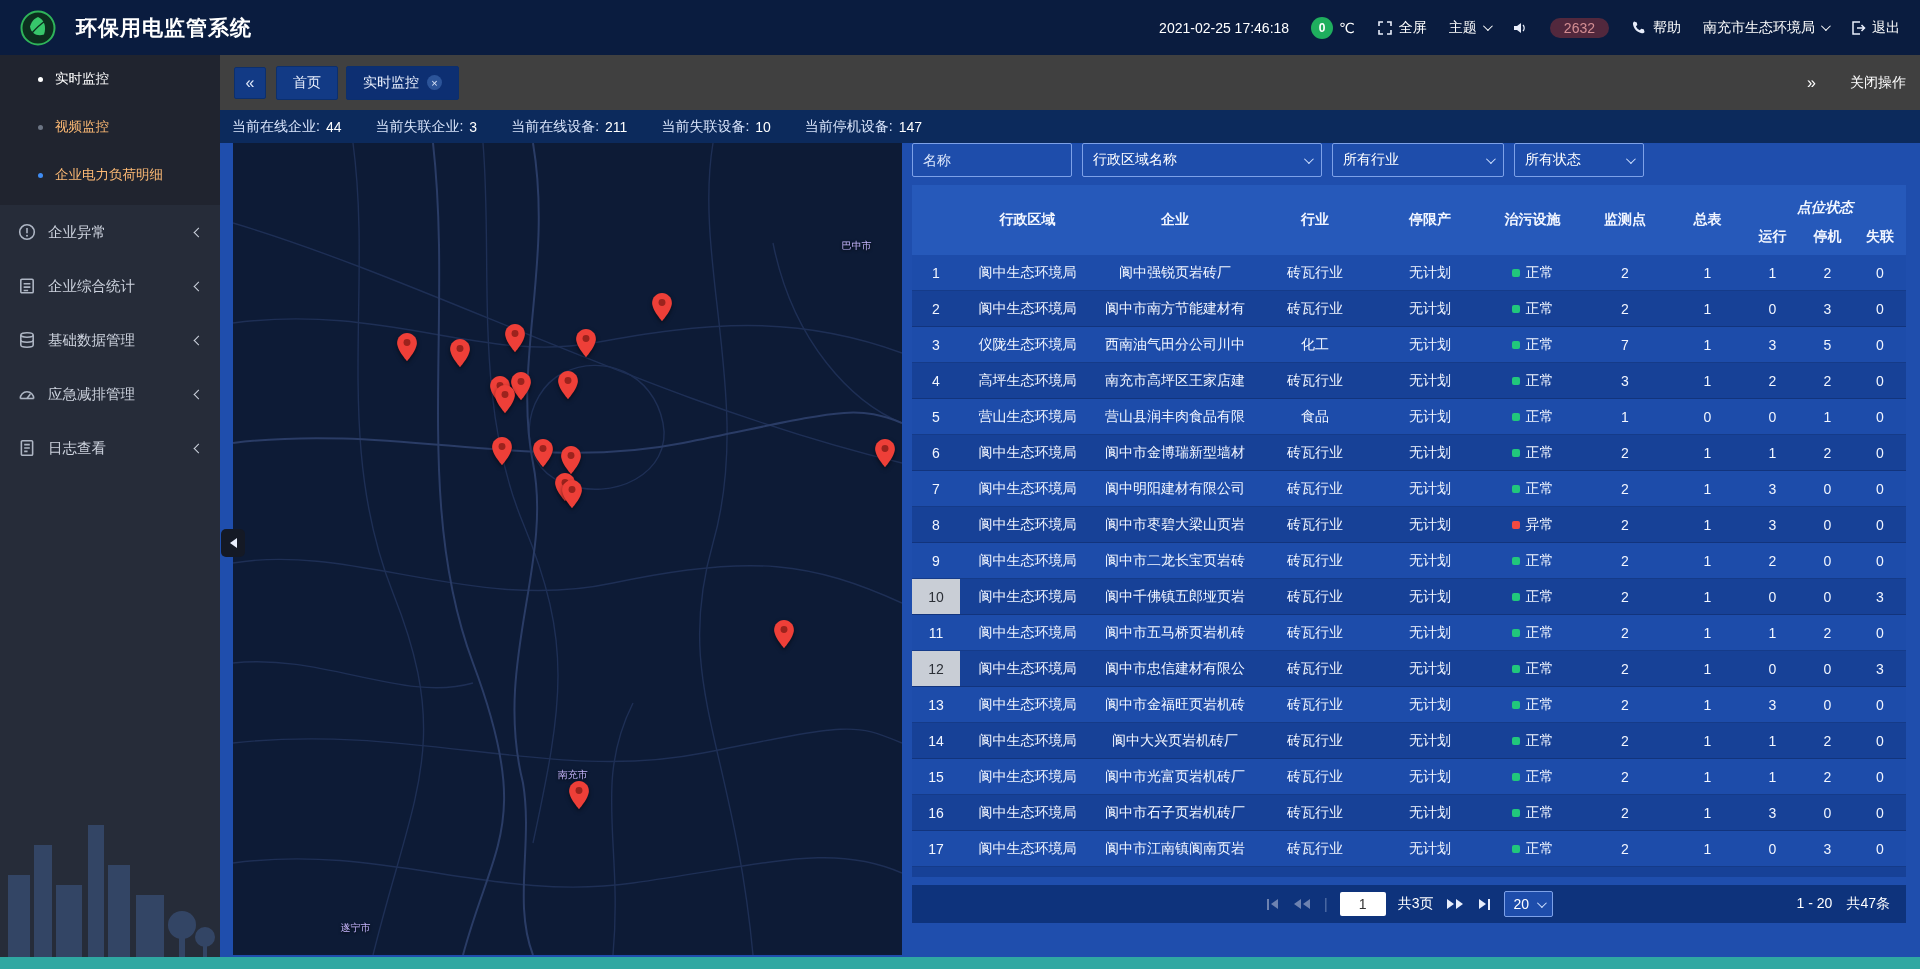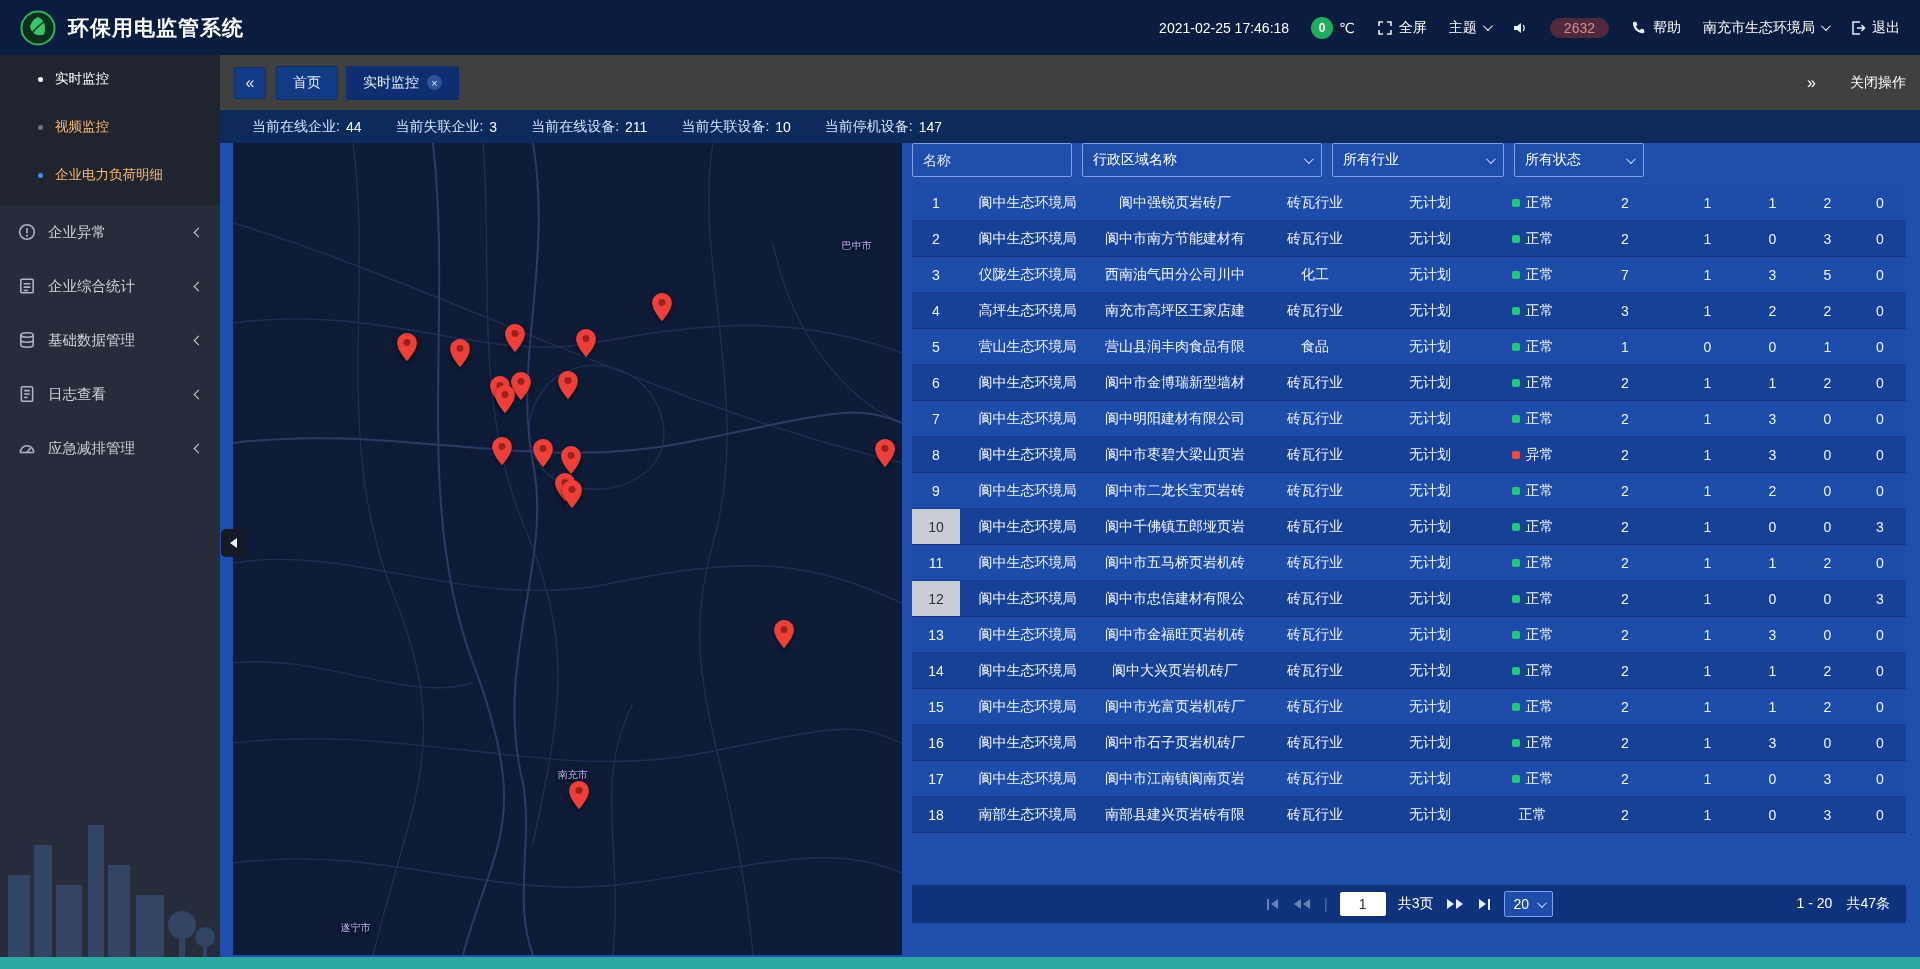--- a/index.html
+++ b/index.html
@@ -2,21 +2,21 @@
 <html><head>
 <meta charset="utf-8">
 <style>
   * { margin:0; padding:0; box-sizing:border-box; }
   html,body { width:1920px; height:969px; overflow:hidden; background:#1f4ead;
     font-family:"Liberation Sans","DejaVu Sans",sans-serif; }
 
   
   .header { position:absolute; top:0; left:0; width:1920px; height:55px; background:#0a1c3f;
     display:flex; align-items:center; justify-content:space-between; padding:0 20px; color:#fff; z-index:6; }
-  .brand { display:flex; align-items:center; gap:12px;text-align:center; }
+  .brand { display:flex; align-items:center; gap:20px;text-align:center; }
   .logo { width:36px; height:36px; display:block; }
   .app-title { font-size:21px; font-weight:bold; letter-spacing:1px; }
   .hright { display:flex; align-items:center; gap:22px; font-size:14px; }
   .hitem { display:flex; align-items:center; gap:6px; cursor:pointer; white-space:nowrap; }
   .hicon { width:16px; height:16px; display:inline-flex; color:#e9eefb; }
   .hicon svg { width:100%; height:100%; }
   .temp-circle { width:22px; height:22px; border-radius:50%; background:#1fae5e; color:#fff;
     display:inline-flex; align-items:center; justify-content:center; font-size:12px; font-weight:bold; }
   .notice-badge { background:rgba(190,60,60,.40); color:rgba(255,175,175,.75);
     border-radius:11px; padding:2px 14px; font-size:14px; }
@@ -52,21 +52,21 @@
   .tab.active { background:#0d2f72; }
   .tab-close { width:15px; height:15px; border-radius:50%; background:#2c5499; color:#dfe8fa; font-size:11px;
     display:flex; align-items:center; justify-content:center; cursor:pointer; }
   .tab-close::before { content:"×"; }
   .tabbar-right { margin-left:auto; display:flex; align-items:center; gap:14px; font-size:14px; }
   .dbl-right { font-size:16px; cursor:pointer; }
   .close-ops { cursor:pointer;margin-left:20px; }
 
   
   .statsbar { position:absolute; top:110px; left:220px; width:1700px; height:33px; background:#0c2a5c;
-    display:flex; align-items:center; gap:34px; padding-left:32px; font-size:14px; }
+    display:flex; align-items:center; gap:34px; padding-left:12px; font-size:14px; }
   .stat { display:flex; align-items:center; gap:6px; }
   .stat .sl { color:#d8e4fb; }
   .stat .sv { color:#ffffff; }
 
   
   .content { position:absolute; top:143px; left:220px; width:1700px; height:814px; background:#1f4ead; }
 
   
   .map-panel { position:absolute; left:13px; top:0; width:669px; height:812px; background:#0d1b36; overflow:hidden; }
   .map-roads { position:absolute; inset:0; width:100%; height:100%; }
@@ -246,38 +246,38 @@
             </svg>
           </span>
           <span class="lbl">基础数据管理</span>
           <span class="chev left"></span>
         </div>
       </div>
       <div class="sb-sec">
         <div class="sb-top">
           <span class="sicon">
             <svg viewBox="0 0 16 16" fill="none" stroke="currentColor" stroke-width="1.4">
-              <rect x="3" y="1.5" width="10" height="13" rx="1"></rect>
-              <path d="M5.5 5h5M5.5 8h5M5.5 11h3"></path>
+              <path d="M2 12a6 6 0 1 1 12 0"></path>
+              <path d="M8 12l3-4"></path>
+              <path d="M2 12h12"></path>
             </svg>
           </span>
-          <span class="lbl">日志查看</span>
+          <span class="lbl">应急减排管理</span>
           <span class="chev left"></span>
         </div>
       </div>
       <div class="sb-sec">
         <div class="sb-top">
           <span class="sicon">
             <svg viewBox="0 0 16 16" fill="none" stroke="currentColor" stroke-width="1.4">
-              <path d="M2 12a6 6 0 1 1 12 0"></path>
-              <path d="M8 12l3-4"></path>
-              <path d="M2 12h12"></path>
+              <rect x="3" y="1.5" width="10" height="13" rx="1"></rect>
+              <path d="M5.5 5h5M5.5 8h5M5.5 11h3"></path>
             </svg>
           </span>
-          <span class="lbl">应急减排管理</span>
+          <span class="lbl">日志查看</span>
           <span class="chev left"></span>
         </div>
       </div>
     </nav>
   <svg class="skyline" viewBox="0 0 220 170">
     <g fill="#4d74b8">
       <rect x="8" y="88" width="22" height="82"></rect>
         <rect x="34" y="58" width="18" height="112"></rect>
       <rect x="56" y="98" width="26" height="72"></rect>
         <rect x="88" y="38" width="16" height="132"></rect>
@@ -446,20 +446,38 @@
         <span>所有行业</span>
         <span class="chev down"></span>
       </div>
       <div class="field f-status">
         <span>所有状态</span>
         <span class="chev down"></span>
       </div>
     </div>
 
     <div class="table-wrap">
+      <div class="thead">
+        <div class="col w-no"></div>
+        <div class="col w-region">行政区域</div>
+        <div class="col w-company">企业</div>
+        <div class="col w-industry">行业</div>
+        <div class="col w-limit">停限产</div>
+        <div class="col w-fac">治污设施</div>
+        <div class="col w-points">监测点</div>
+        <div class="col w-meters">总表</div>
+        <div class="col-group w-group">
+          <div class="g-label">点位状态</div>
+          <div class="g-sub">
+            <div class="g-cell w-run">运行</div>
+            <div class="g-cell w-stop">停机</div>
+            <div class="g-cell w-lost">失联</div>
+          </div>
+        </div>
+      </div>
       <div class="tbody" id="table-body">
           <div class="trow">
             <div class="cell w-no">1</div>
             <div class="cell w-region">阆中生态环境局</div>
             <div class="cell w-company">阆中强锐页岩砖厂</div>
             <div class="cell w-industry">砖瓦行业</div>
             <div class="cell w-limit">无计划</div>
             <div class="cell w-fac"><span class="dot8 ok"></span>正常</div>
             <div class="cell w-points">2</div>
             <div class="cell w-meters">1</div>

